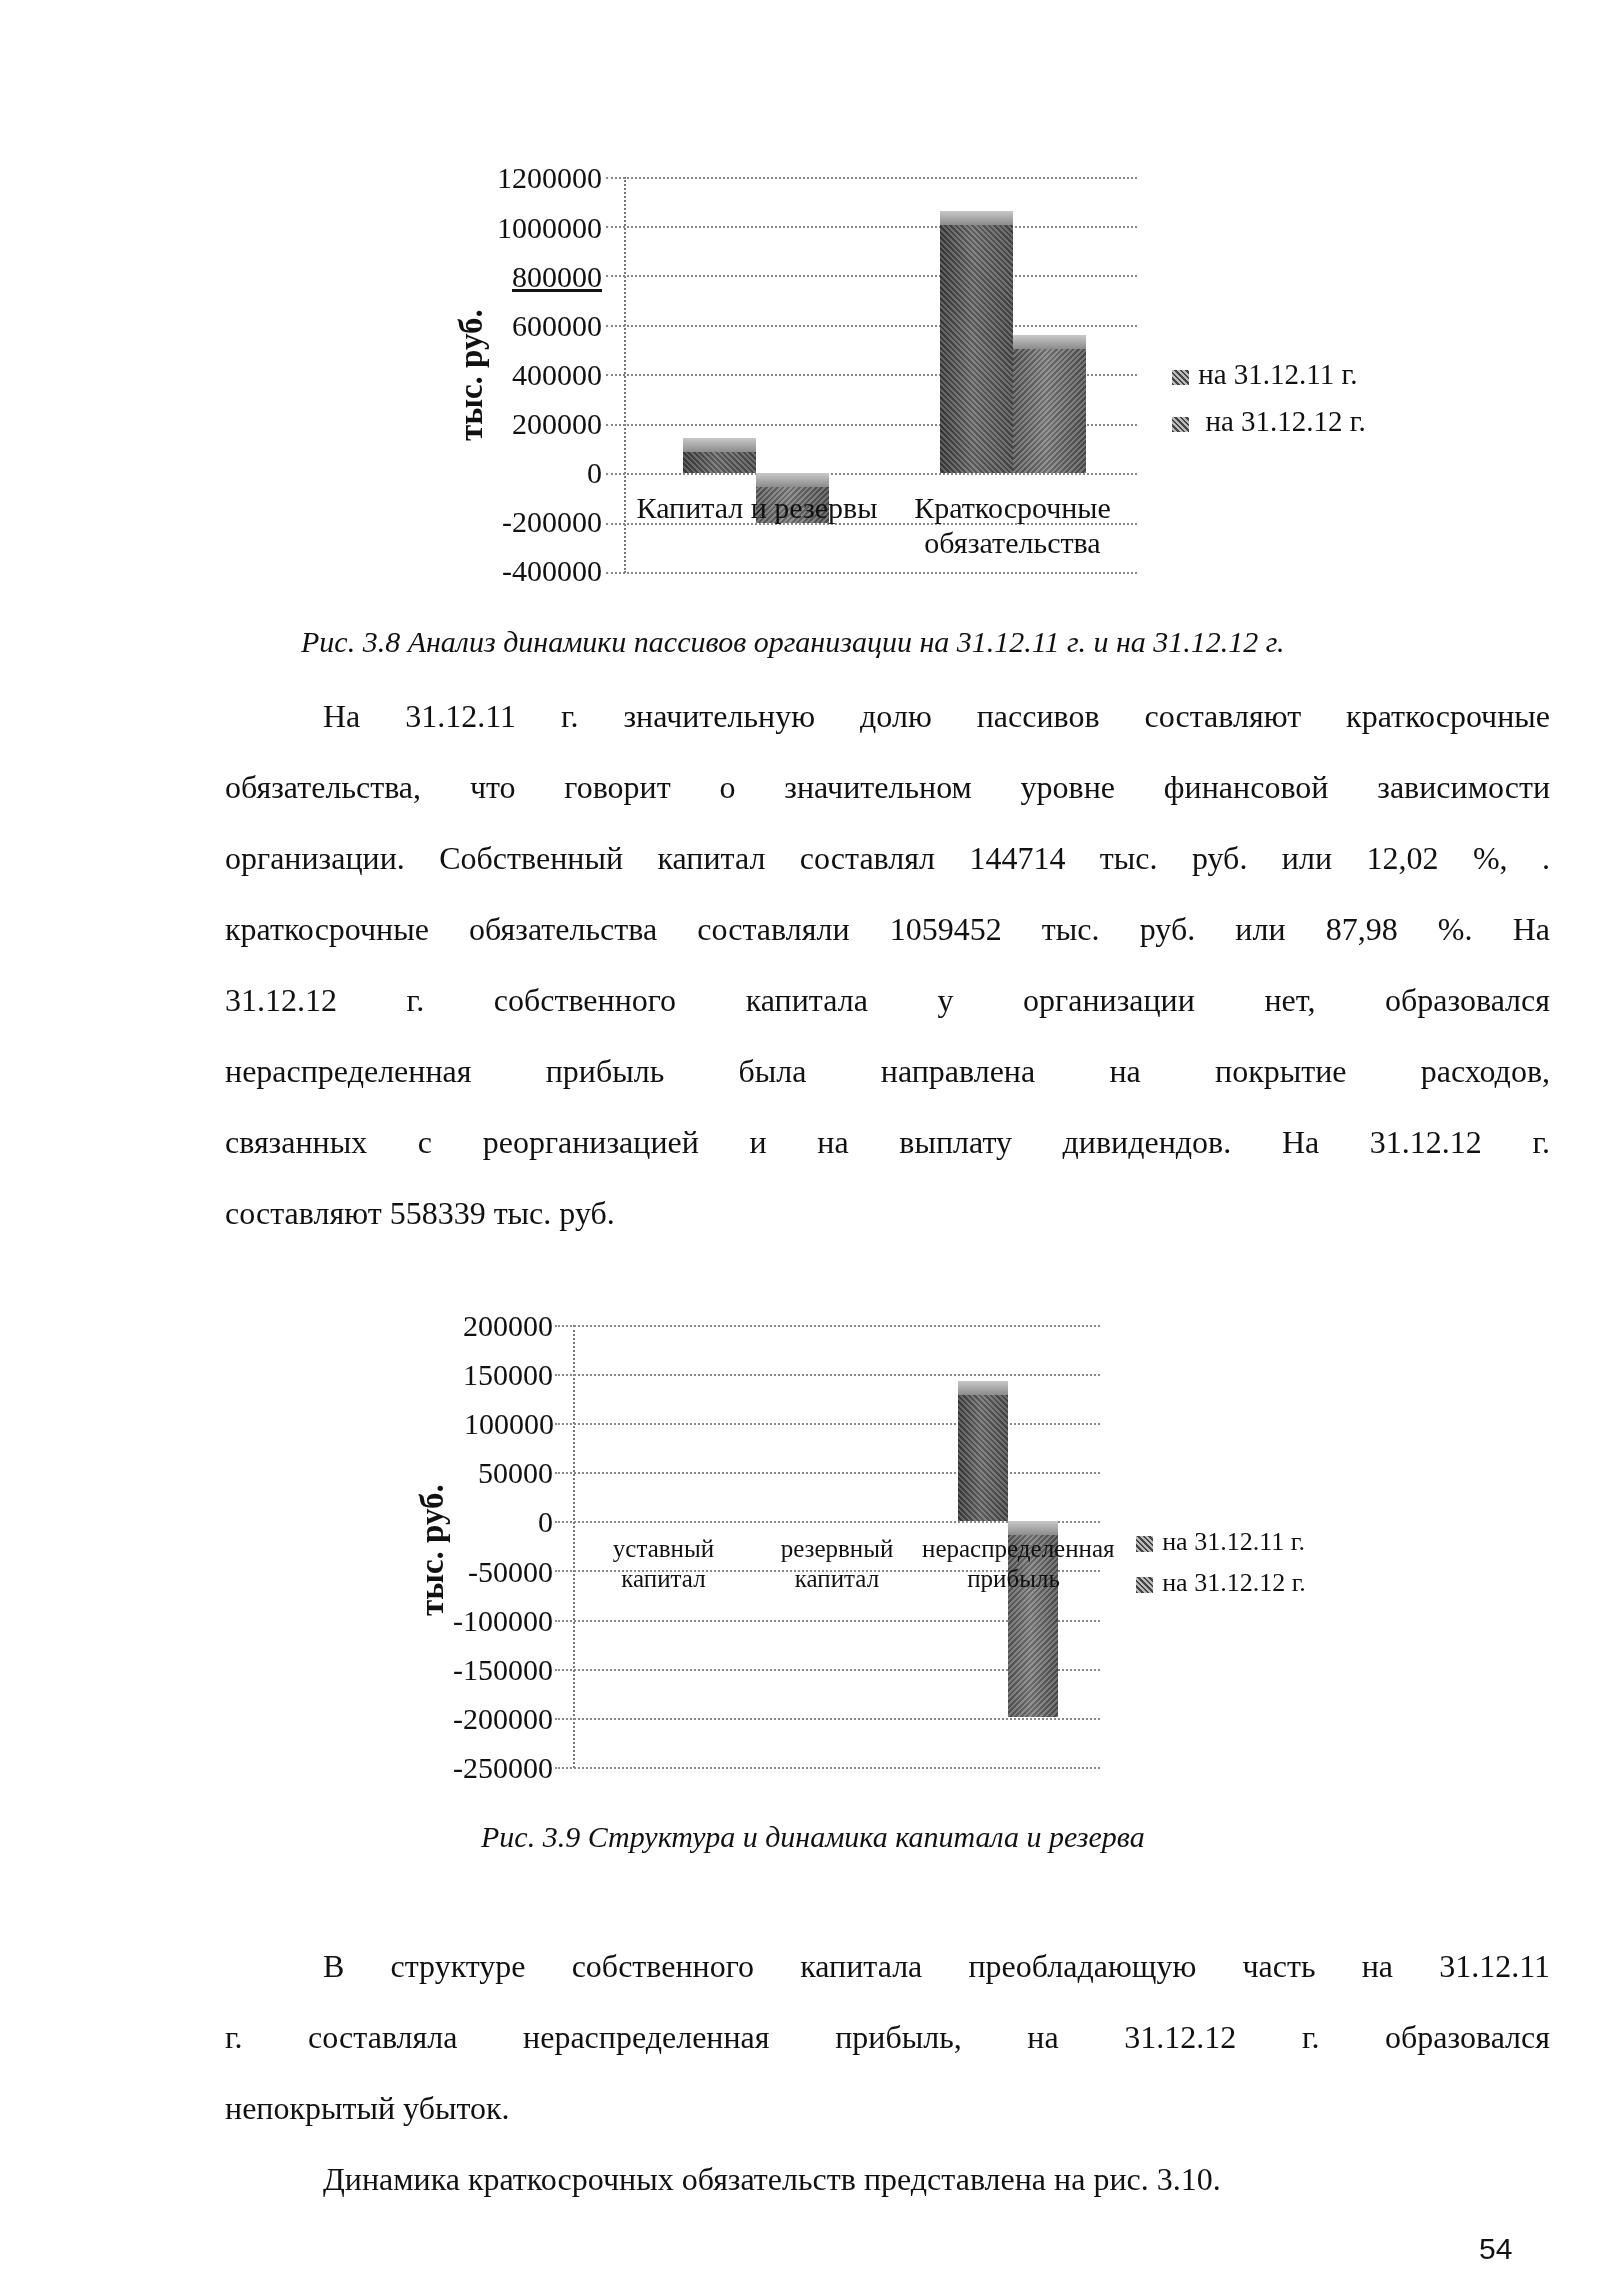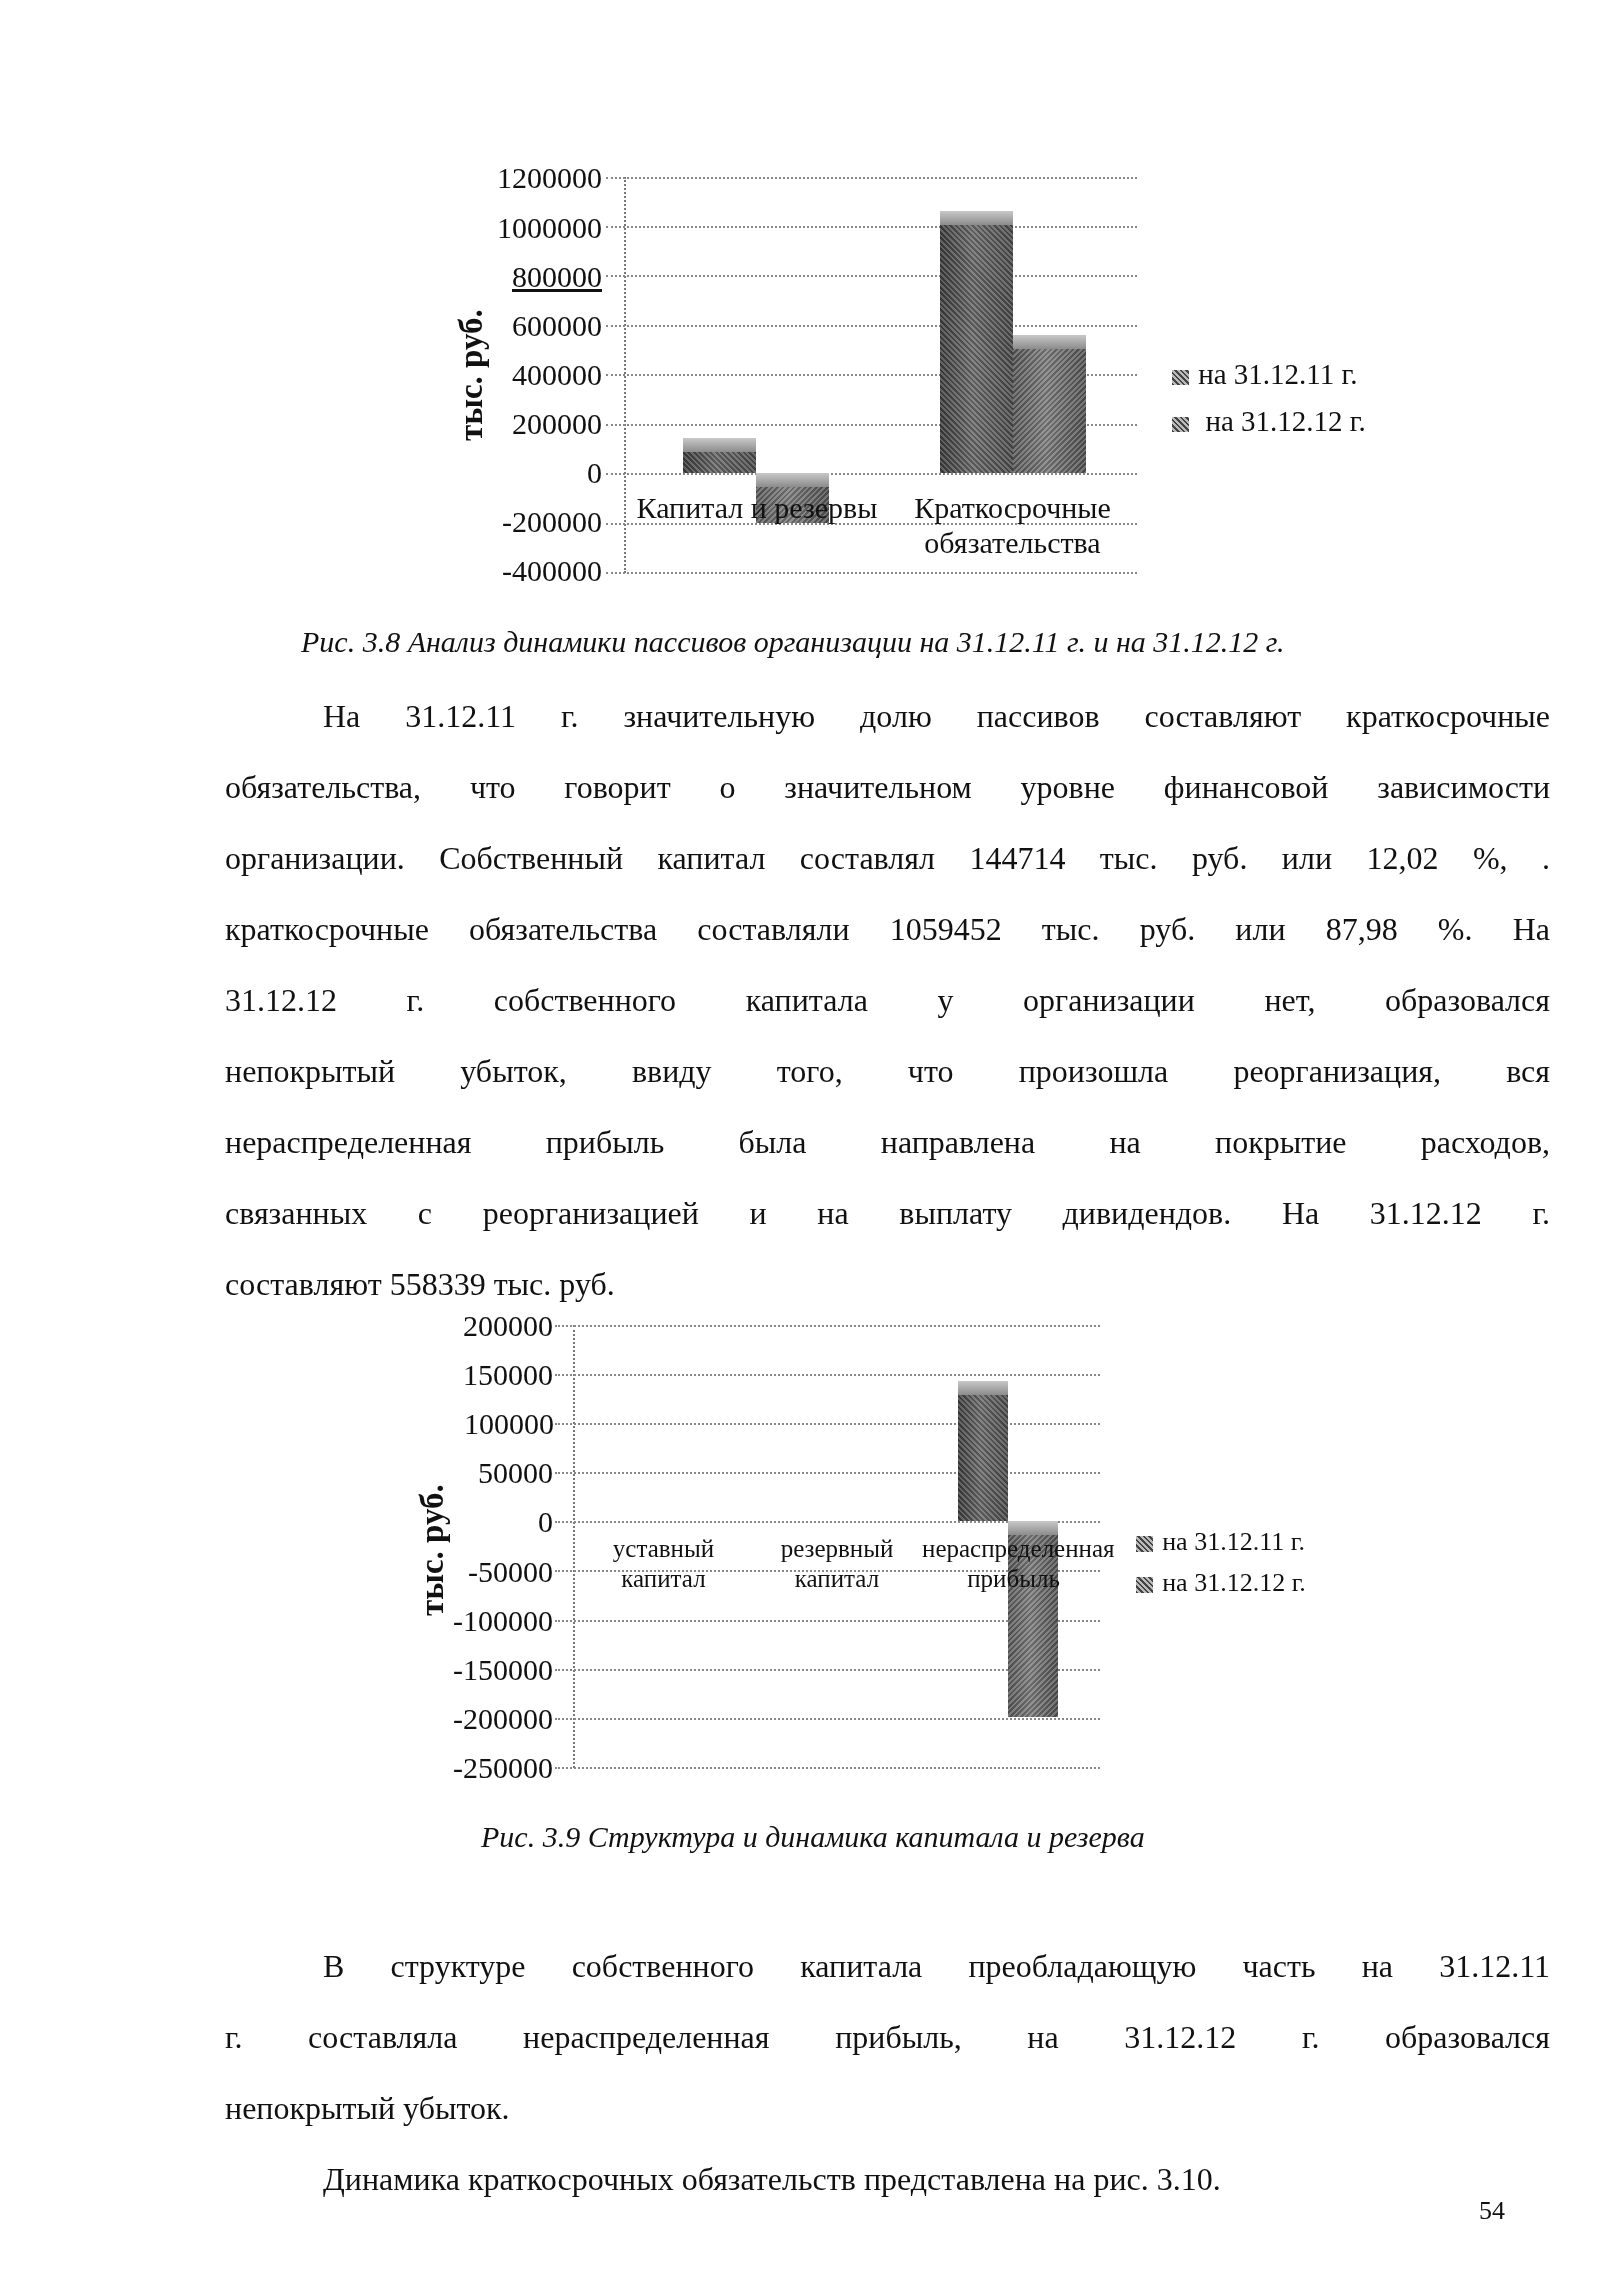--- a/index.html
+++ b/index.html
@@ -29,21 +29,21 @@
   .legend .sw { display:inline-block; width:17px; height:15.7px; margin-right:9.2px; vertical-align:middle;
                 background:repeating-linear-gradient(45deg,#444 0 2px,#bbb 2px 3.9px); }
   .legend.small { font-size:26px; line-height:41px; }
 
   
   .caption { position:absolute; font-style:italic; font-size:30px; white-space:nowrap; }
   .para { position:absolute; left:225px; width:1325px; font-size:32px; line-height:71px; text-align:justify; }
   .para .indent { display:inline-block; width:98px; }
   .line { display:block; text-align:justify; text-align-last:justify; }
   .line.last { text-align-last:left; }
-  .pagenum { position:absolute; font-family:Liberation Serif, serif; font-size:26px; }
+  .pagenum { position:absolute; font-family:Liberation Sans, sans-serif; font-size:30px;margin-top:36px; }
 </style>
 </head>
 <body>
 
 <div class="chart" style="left:0;top:0;width:1623px;height:602px;">
   <div class="ylabel" style="left:406px;top:357px;width:131px;text-align:center;">тыс. руб.</div>
 
   <div class="ytick" style="left:458px;width:144px;top:178px;">1200000</div>
   <div class="ytick" style="left:458px;width:144px;top:228px;">1000000</div>
   <div class="ytick" style="left:458px;width:144px;top:277px;text-decoration:underline;">800000</div>
@@ -94,21 +94,20 @@
 </div>
 
 <div class="caption" style="left:301px;top:625px;">Рис. 3.8  Анализ динамики пассивов организации на 31.12.11 г.  и на 31.12.12 г.</div>
 
 <div class="para" style="top:681px;">
   <span class="line"><span class="indent"></span><span>На 31.12.11 г. значительную долю пассивов составляют краткосрочные</span></span>
   <span class="line">обязательства, что говорит о значительном уровне финансовой зависимости</span>
   <span class="line">организации. Собственный капитал составлял 144714 тыс. руб. или 12,02 %, .</span>
   <span class="line">краткосрочные обязательства составляли 1059452 тыс. руб. или 87,98 %. На</span>
   <span class="line">31.12.12   г.   собственного   капитала   у   организации   нет,   образовался</span>
-  <span class="line">непокрытый  убыток,  ввиду  того,  что  произошла  реорганизация,   вся</span>
   <span class="line">нераспределенная  прибыль  была  направлена  на  покрытие  расходов,</span>
   <span class="line">связанных  с  реорганизацией  и  на  выплату  дивидендов.  На  31.12.12  г.</span>
   <span class="line last">составляют 558339 тыс. руб.</span>
 </div>
 
 <div class="chart" style="left:0;top:0;width:1623px;height:1793px;">
   <div class="ylabel" style="left:367px;top:1532px;width:131px;text-align:center;">тыс. руб.</div>
 
   <div class="ytick" style="left:419px;width:134px;top:1326px;">200000</div>
   <div class="ytick" style="left:419px;width:134px;top:1375px;">150000</div>

